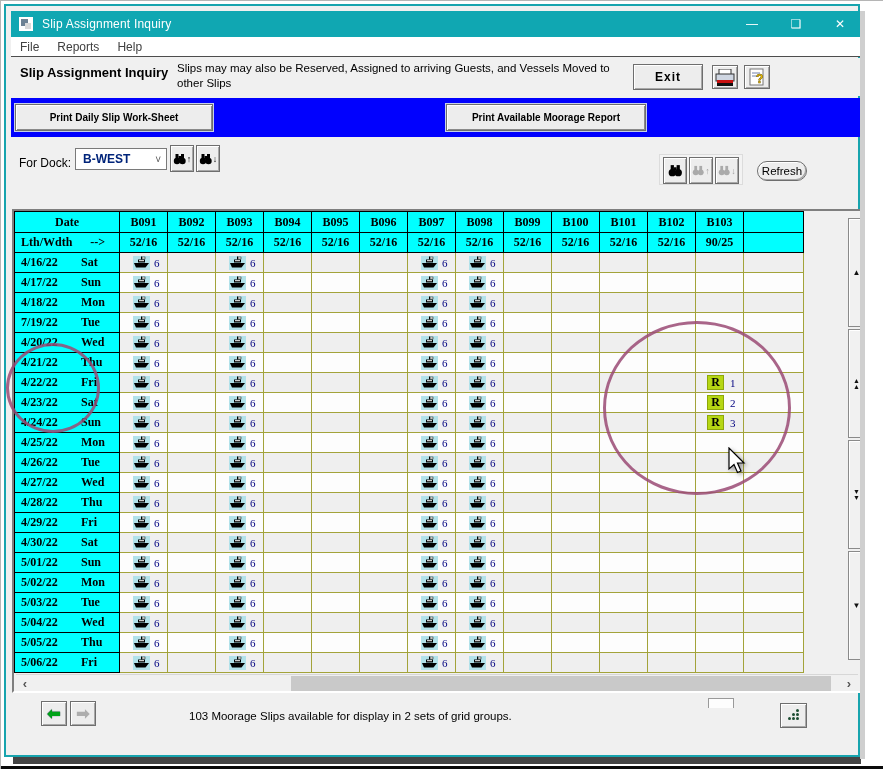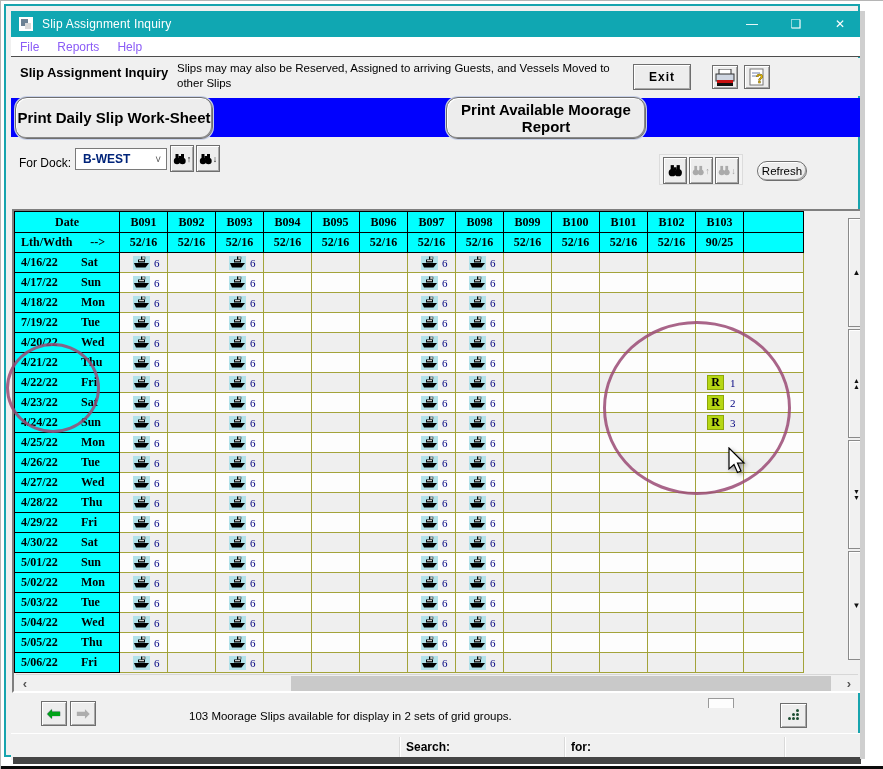--- a/index.html
+++ b/index.html
@@ -26,39 +26,39 @@
   .win-icon::before { content:""; position:absolute; left:0; top:0; width:7px; height:7px; background:#6d8294; }
   .win-icon::after  { content:""; position:absolute; right:0; bottom:0; width:6px; height:6px; background:#d9d9d9; }
   .titlebar .title { margin-left:9px; font-size:12px; letter-spacing:.2px; }
   .tb-btns { margin-left:auto; display:flex; height:100%; }
   .tb-btn { width:44px; height:100%; display:flex; align-items:center; justify-content:center;
             color:#fff; font-size:12px; cursor:default; }
 
   .menubar {
     position:absolute; left:5px; top:31px; width:851px; height:20px;
     background:#ffffff; border-bottom:1px solid #4d4d4d;
-    display:flex; align-items:center; font-size:12px; color:#8b5cf6;
+    display:flex; align-items:center; font-size:12px; color:#404040;
   }
   .menu-item { padding:2px 9px; }
 
   .hdr { position:absolute; left:5px; top:52px; width:851px; height:38px; background:#f0f0f0; }
   .hdr-title { position:absolute; left:9px; top:7px; font-size:13px; font-weight:bold; color:#000; }
   .hdr-desc  { position:absolute; left:166px; top:3px; font-size:11.5px; color:#000; line-height:15px; width:440px; }
   .btn { background:#ededed; border:1px solid #6e6e6e;
          box-shadow:inset 1px 1px 0 #ffffff, inset -1px -1px 0 #a8a8a8;
          font-family:"Liberation Sans", sans-serif; font-weight:bold; color:#000;
          display:flex; align-items:center; justify-content:center; cursor:default; }
-  .exit-btn    { position:absolute; left:622px; top:6px; width:58px; height:26px; font-size:12px; letter-spacing:1px; }
+  .exit-btn    { position:absolute; left:622px; top:6px; width:70px; height:26px; font-size:12px; letter-spacing:1px; }
   .icon-btn    { position:absolute; top:7px; width:26px; height:24px; }
   .printer-btn { left:701px; } .help-btn { left:733px; }
 
   .bluebar { position:absolute; left:5px; top:92px; width:851px; height:39px; background:#0101fe;
              display:flex; align-items:center; }
-  .banner-btn { height:42px; font-size:15px; margin-top:0;
-                box-shadow:inset 1px 1px 0 #ffffff, inset -1px -1px 0 #8a8a8a, 0 0 0 1px #c7d0e8;border-radius:12px; }
+  .banner-btn { height:27px; font-size:10px; margin-top:0;
+                box-shadow:inset 1px 1px 0 #ffffff, inset -1px -1px 0 #8a8a8a, 0 0 0 1px #c7d0e8; }
   .banner-btn.b1 { position:absolute; left:4px;  width:198px; }
   .banner-btn.b2 { position:absolute; left:218px; width:201px; }
   .banner-btn.b3 { position:absolute; left:435px; width:200px; }
 
   
   .dock-label { position:absolute; left:13px; top:150px; font-size:12px; color:#000; }
   .combo { position:absolute; left:69px; top:142px; width:92px; height:22px; background:#fff;
            border:1px solid #7a7a7a; display:flex; align-items:center; }
   .combo .val { font-size:12px; font-weight:bold; color:#00247a; margin-left:7px; }
   .combo .chev { margin-left:auto; margin-right:5px; color:#555; font-size:10px; }
@@ -1719,27 +1719,20 @@
       <span class="dots-ico">
         <i style="left:9px;top:0;"></i>
           <i style="left:5px;top:4px;"></i>
           <i style="left:9px;top:4px;"></i>
         <i style="left:1px;top:8px;"></i>
           <i style="left:5px;top:8px;"></i>
           <i style="left:9px;top:8px;"></i>
       </span>
     </button>
 
-    <div class="statusbar">
-      <div class="sb-div" style="left:388px;"></div>
-      <div class="sb-div" style="left:553px;"></div>
-      <div class="sb-div" style="left:773px;"></div>
-      <span class="sb-search">Search:</span>
-      <span class="sb-for">for:</span>
-    </div>
   </div>
 
   <div class="annot left"></div>
   <div class="annot right"></div>
   <svg class="cursor" width="22" height="30" viewBox="0 0 22 30">
     <path d="M2,1 L2,22 L7,17.5 L10.5,25.5 L14,24 L10.5,16 L17,16 Z" fill="#fff" stroke="#000" stroke-width="1.2"></path>
   </svg>
 
   <div class="win-shadow-bottom"></div>
   <div class="win-shadow-right"></div>

